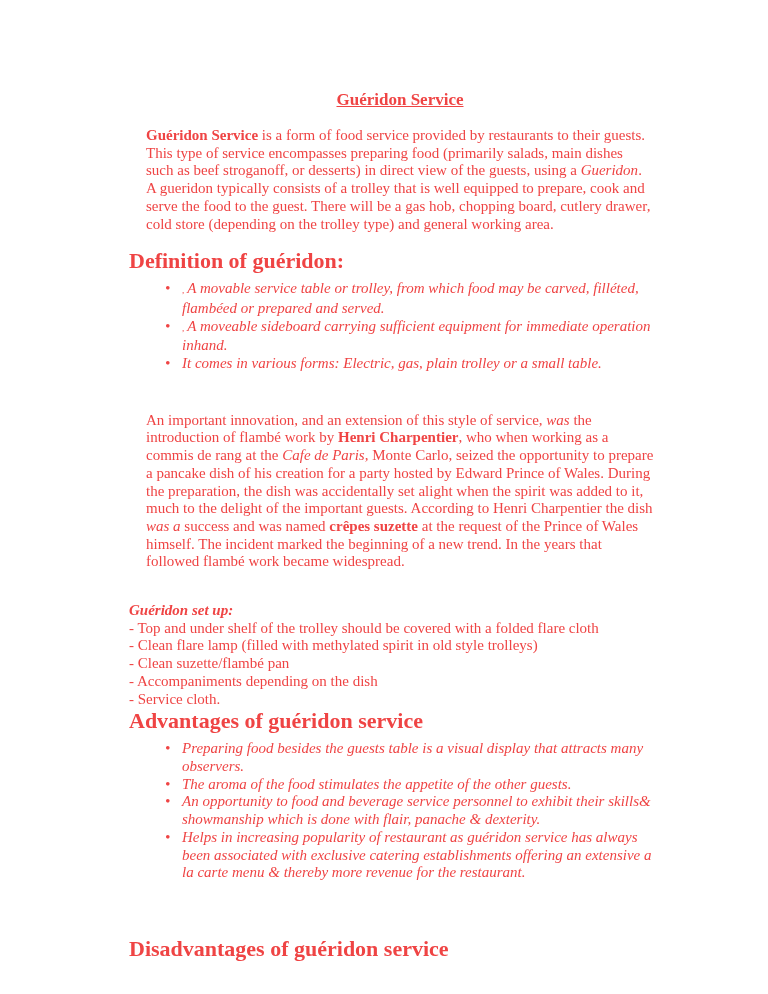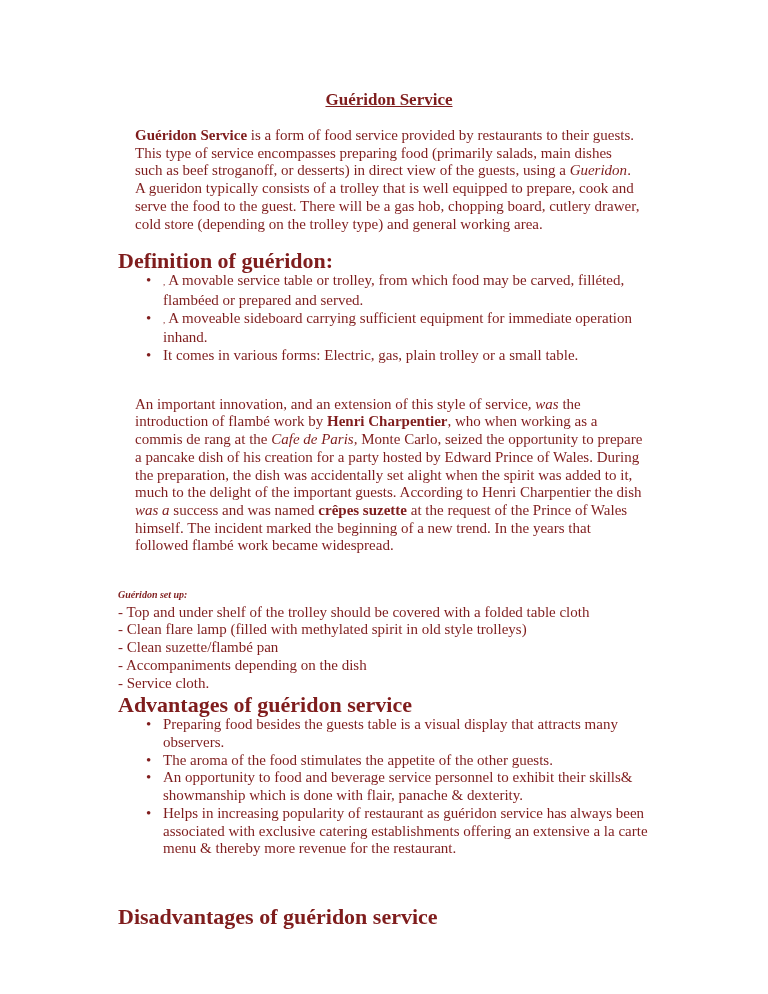--- a/index.html
+++ b/index.html
@@ -9,27 +9,27 @@
   }
   .page {
     position: relative;
     width: 768px;
     height: 994px;
     background: #ffffff;
     overflow: hidden;
   }
   .content {
     position: absolute;
-    left: 118px;
+    left: 129px;
     top: 90px;
     width: 542px;
     font-family: "Liberation Serif", "DejaVu Serif", serif;
     font-size: 15px;
     line-height: 17.7px;
-    color: #7f1d1d;
+    color: #ef4444;
     text-align: left;
   }
   .doc-title {
     text-align: center;
     font-weight: bold;
     font-size: 17px;
     line-height: 20px;
     text-decoration: underline;
   }
   .para {
@@ -37,27 +37,28 @@
   }
   .section-heading {
     font-weight: bold;
     font-size: 22px;
     line-height: 22px;
     margin: 2px 0 0 0;
   }
   .setup-heading {
     font-weight: bold;
     font-style: italic;
-    font-size: 10px;
+    font-size: 15px;
     line-height: 17.7px;
   }
   ul.bullet-list {
-    margin: 0;
+    margin: 8px;
     padding: 0;
     list-style: none;
+    font-style: italic;
   }
   ul.bullet-list li {
     position: relative;
     padding-left: 45px;
   }
   ul.bullet-list li::before {
     content: "\2022";
     position: absolute;
     left: 28px;
     top: 0;
@@ -99,21 +100,21 @@
 
     <div class="spacer"></div>
 
     <p class="para"><span class="">An important innovation, and an extension of this style of service, </span><span class="run-i">was</span><span class=""> the introduction of flambé work by </span><span class="run-b">Henri Charpentier</span><span class="">, who when working as a commis de rang at the </span><span class="run-i">Cafe de Paris,</span><span class=""> Monte Carlo, seized the opportunity to prepare a pancake dish of his creation for a party hosted by Edward Prince of Wales. During the preparation, the dish was accidentally set alight when the spirit was added to it, much to the delight of the important guests. According to Henri Charpentier the dish </span><span class="run-i">was a</span><span class=""> success and was named </span><span class="run-b">crêpes suzette</span><span class=""> at the request of the Prince of Wales himself. The incident marked the beginning of a new trend. In the years that followed flambé work became widespread.</span></p>
 
     <div class="spacer"></div>
 
     <div class="setup-heading">Guéridon set up:</div>
 
     <div class="plain-lines">
-        <div>- Top and under shelf of the trolley should be covered with a folded table cloth</div>
+        <div>- Top and under shelf of the trolley should be covered with a folded flare cloth</div>
         <div>- Clean flare lamp (filled with methylated spirit in old style trolleys)</div>
         <div>- Clean suzette/flambé pan</div>
         <div>- Accompaniments depending on the dish</div>
         <div>- Service cloth.</div>
       </div>
 
     <div class="section-heading">Advantages of guéridon service</div>
 
     <ul class="bullet-list">
         <li><span class="">Preparing food besides the guests table is a visual display that attracts many observers.</span></li>

